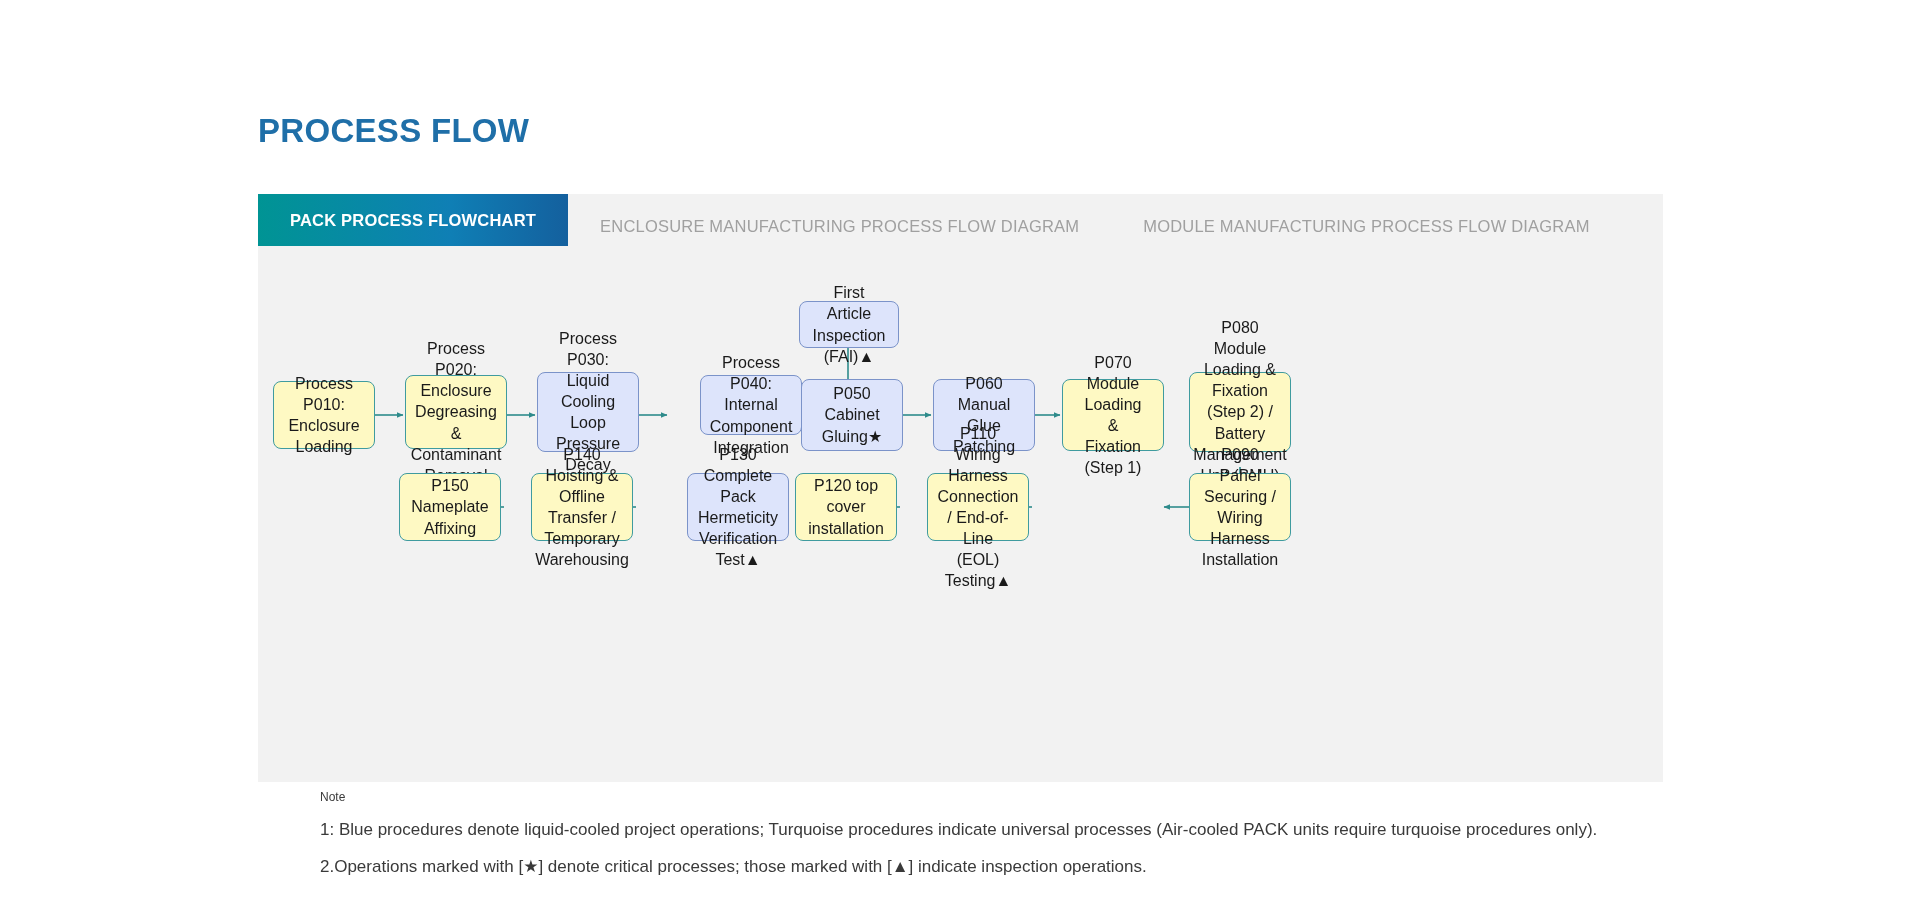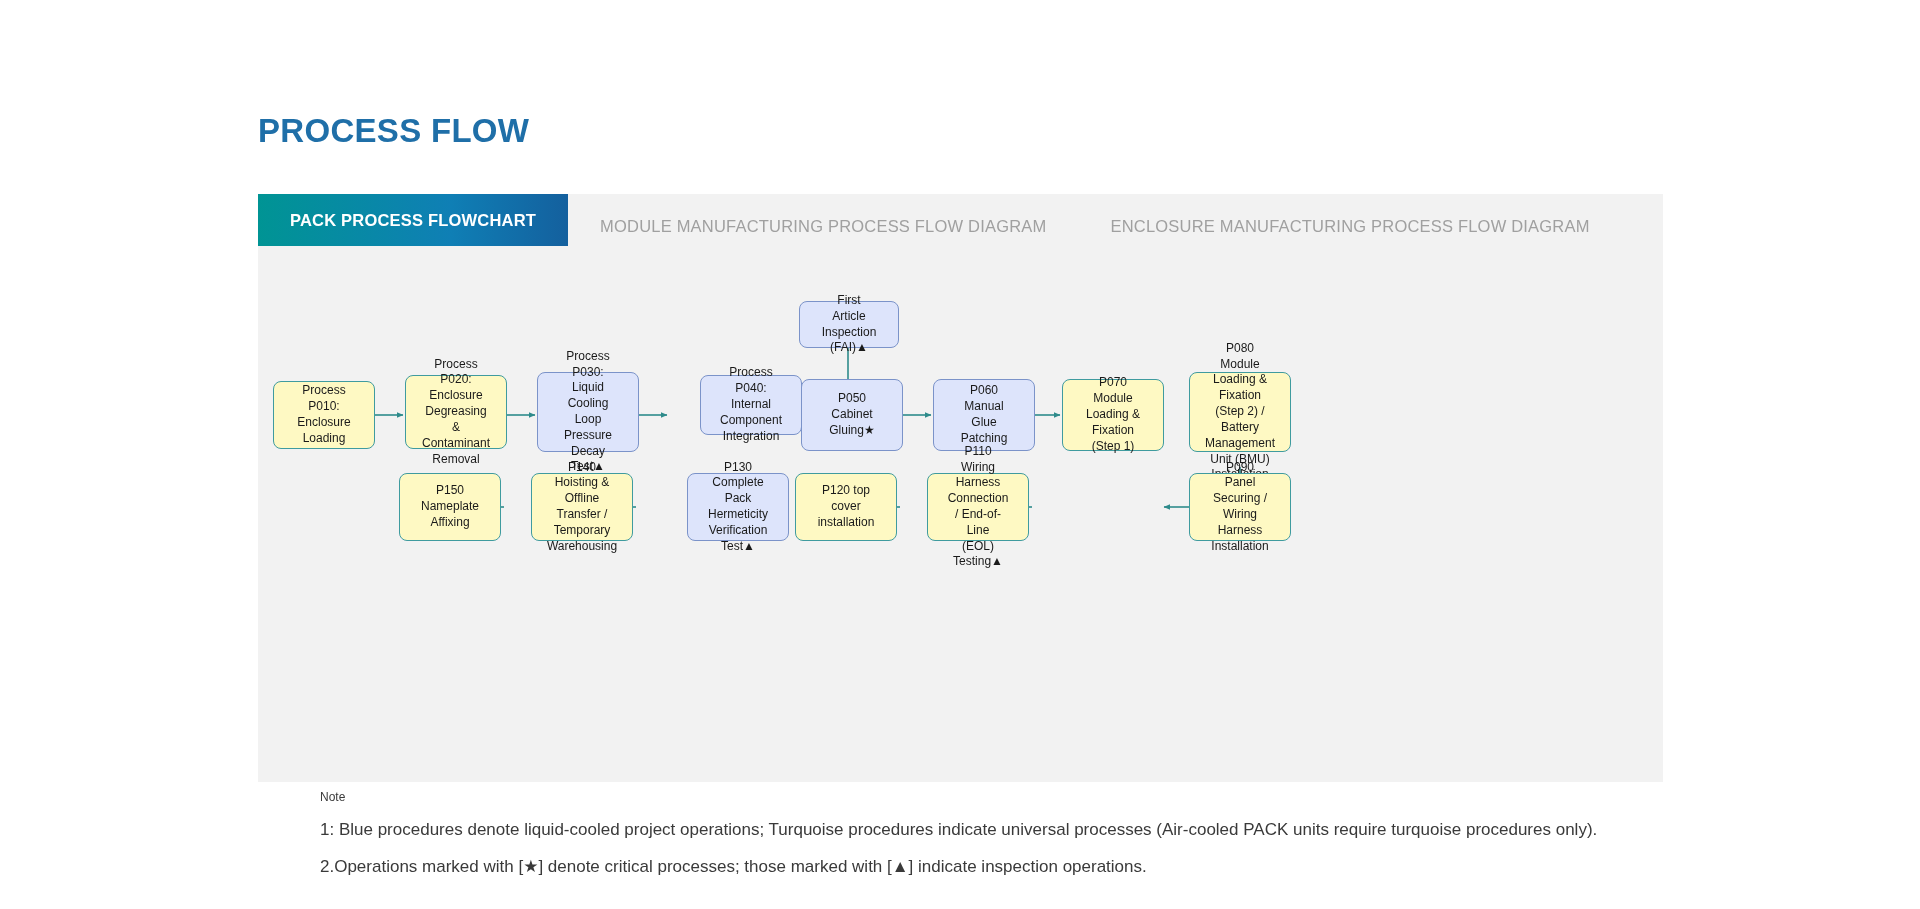--- a/index.html
+++ b/index.html
@@ -66,21 +66,21 @@
   #flow-svg { position: absolute; left: 0; top: 0; }
 
   .node {
     position: absolute;
     border-radius: 8px;
     border: 1.2px solid #4a9aa5;
     display: flex;
     align-items: center;
     justify-content: center;
     text-align: center;
-    font-size: 12px;
+    font-size: 16px;
     line-height: 1.32;
     color: #1a1a1a;
     padding: 4px 20px;
     cursor: default;
   }
   .node.turquoise { background: #fef9c3; border-color: #3f9b9f; }
   .node.blue      { background: #dde4fb; border-color: #7b93c9; }
 
   
   #note {
@@ -104,24 +104,24 @@
 
 <h1 id="page-title">PROCESS FLOW</h1>
 
 <div id="panel">
 
   <div id="tabbar">
     <div class="tab active">
       <span>PACK PROCESS FLOWCHART</span>
     </div>
     <div class="tab inactive">
+      <span>ENCLOSURE MANUFACTURING PROCESS FLOW DIAGRAM</span>
+    </div>
+    <div class="tab inactive">
       <span>MODULE MANUFACTURING PROCESS FLOW DIAGRAM</span>
-    </div>
-    <div class="tab inactive">
-      <span>ENCLOSURE MANUFACTURING PROCESS FLOW DIAGRAM</span>
     </div>
   </div>
 
   <div id="flow">
 
     <svg id="flow-svg" width="1405" height="536">
       <defs>
         <marker id="ah" markerWidth="7" markerHeight="7" refX="6.2" refY="3.2" orient="auto" markerUnits="userSpaceOnUse">
           <path d="M0,0.4 L6.6,3.2 L0,6 z" fill="#2e8b8b"></path>
         </marker>

